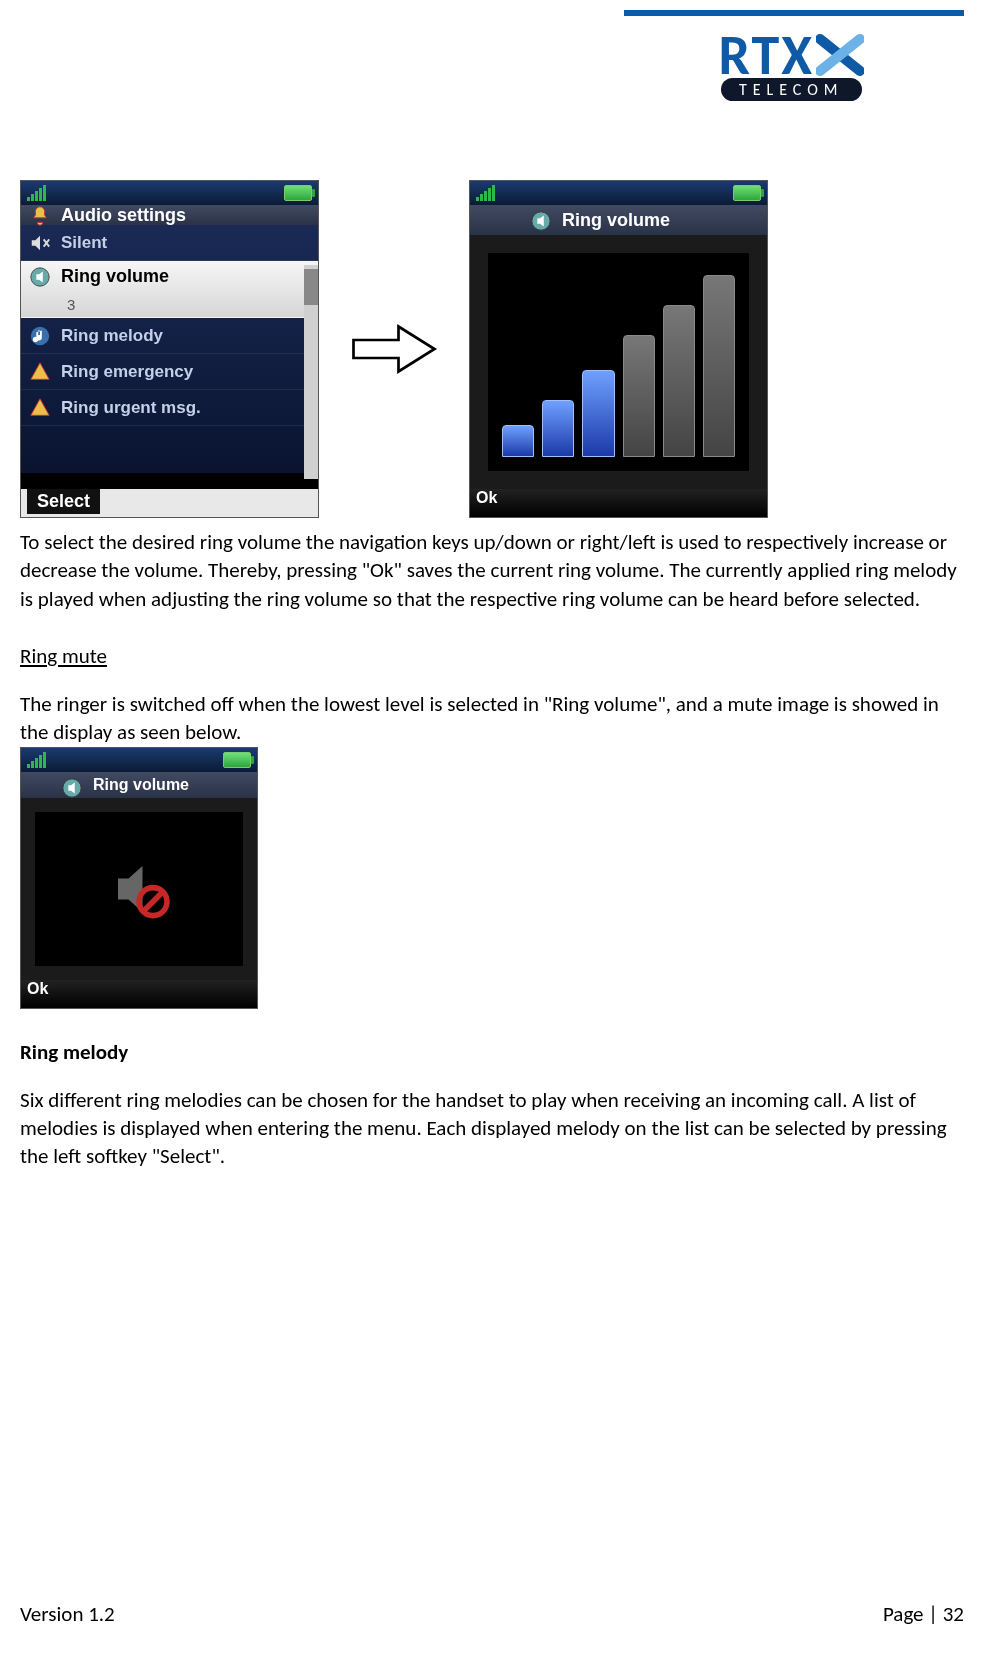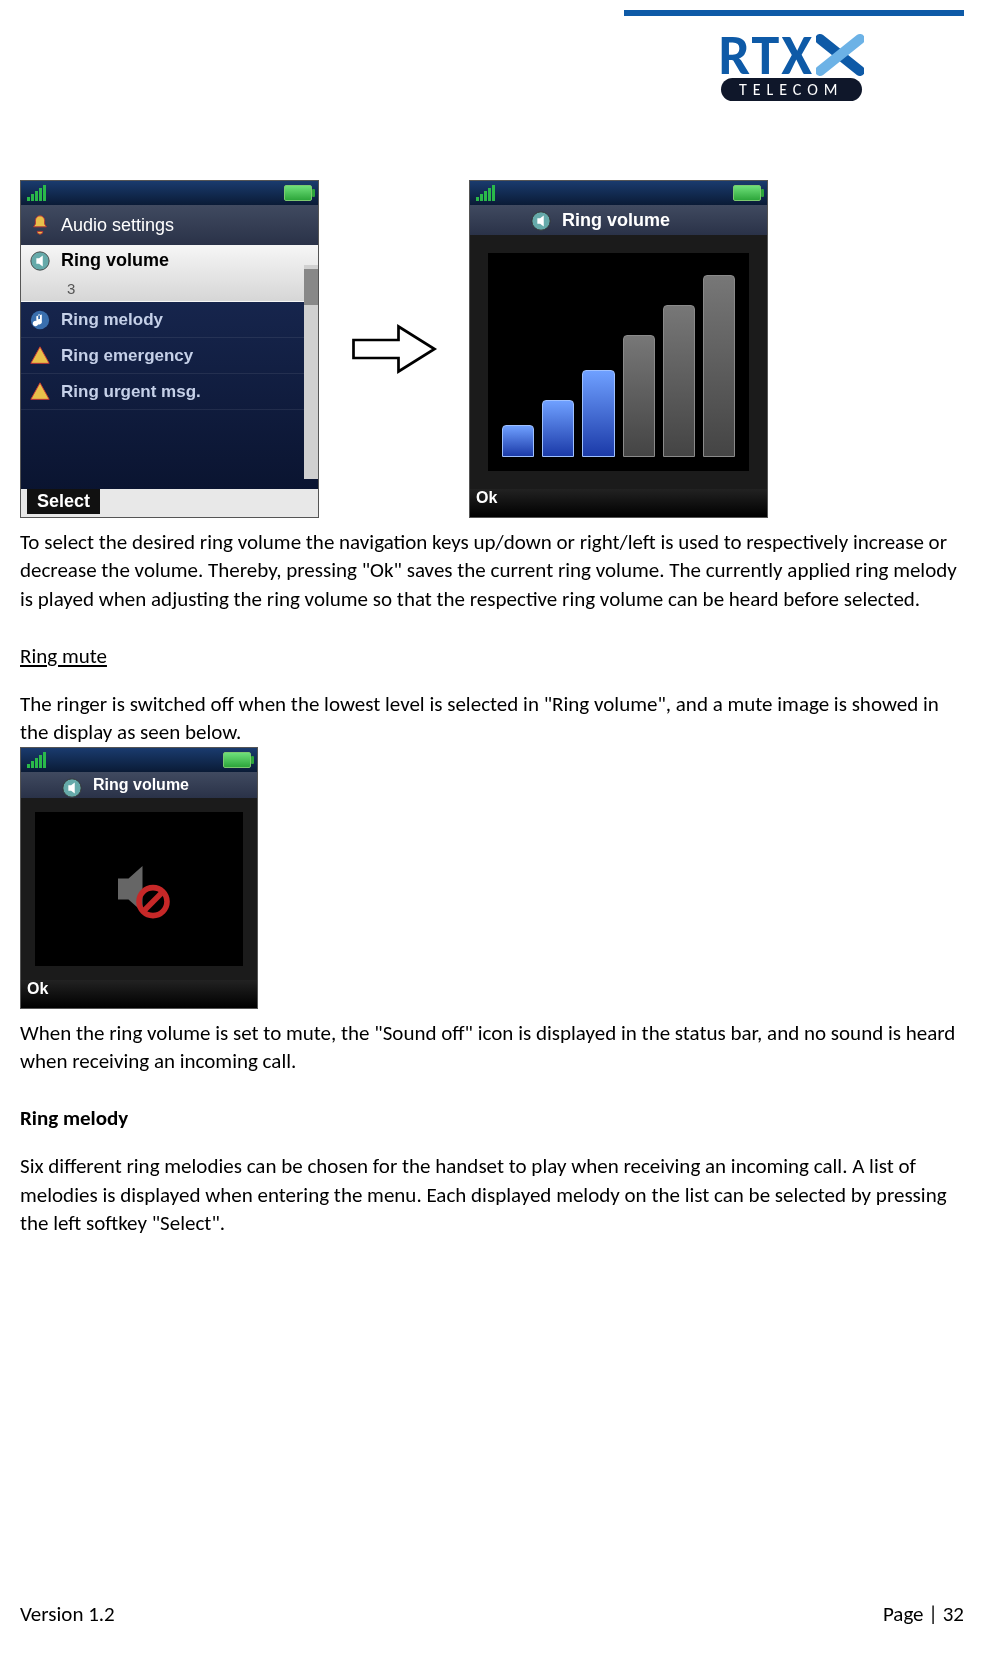--- a/index.html
+++ b/index.html
@@ -145,27 +145,26 @@
     font-size: 16px;
     font-weight: bold;
   }
   .softbar.inverted {
     background: #e8e8e8;
     color: #000;
   }
 
   
   .menu-title {
-    height: 40px;
+    height: 20px;
     background: linear-gradient(#404a60, #2a3248);
     display: flex;
-    align-items: center;
     color: #fff;
     font-size: 18px;
-    font-weight: normal;
+    font-weight: bold;
     gap: 10px;
     padding-left: 8px;
   }
   .menu-list {
     background: linear-gradient(#1a2a55, #0a1430);
     height: calc(100% - 36px);
   }
   .menu-item {
     height: 35px;
     display: flex;
@@ -346,20 +345,29 @@
         <div class="phone-body listwrap">
           <div class="menu-title">
             <span class="mi-icon">
               <svg viewBox="0 0 24 24">
                   <path d="M12 2a5 5 0 0 0-5 5v4l-2 3h14l-2-3V7a5 5 0 0 0-5-5zm0 20a3 3 0 0 0 3-3H9a3 3 0 0 0 3 3z" fill="#e8c04a" stroke="#b33" stroke-width="1"></path>
                 </svg>
             </span>
             <span>Audio settings</span>
           </div>
           <div class="menu-list">
+            <div class="menu-item">
+              <span class="mi-icon">
+                <svg viewBox="0 0 24 24">
+                    <path d="M3 9v6h4l5 5V4L7 9H3z" fill="#ddd"></path>
+                    <path d="M16 8l6 8M22 8l-6 8" stroke="#ddd" stroke-width="2"></path>
+                  </svg>
+              </span>
+              <span>Silent</span>
+            </div>
             <div class="menu-item selected">
               <div class="row1">
                 <span class="mi-icon">
                   <svg viewBox="0 0 24 24">
                       <circle cx="12" cy="12" r="10" fill="#6aa" stroke="#444"></circle>
                       <path d="M8 9v6h3l4 3V6l-4 3H8z" fill="#fff"></path>
                     </svg>
                 </span>
                 <span>Ring volume</span>
               </div>
@@ -475,21 +483,20 @@
             <circle cx="70" cy="68" r="20" fill="none" stroke="#c62828" stroke-width="8"></circle>
             <line x1="56" y1="82" x2="84" y2="54" stroke="#c62828" stroke-width="8"></line>
           </svg>
         </div>
       </div>
       <div class="softbar">
         <span>Ok</span>
       </div>
     </div>
 
-    <p class="para">When the ring volume is set to mute, the "Sound off" icon is displayed in the status bar, and no sound is heard when receiving an incoming call.</p>
 
     <p class="heading-b">Ring melody</p>
     <p class="para" style="margin-top:0">Six different ring melodies can be chosen for the handset to play when receiving an incoming call. A list of melodies is displayed when entering the menu. Each displayed melody on the list can be selected by pressing the left softkey "Select".</p>
 
   </div>
 
   <div class="footer">
     <span>Version 1.2</span>
     <span>Page | 32</span>
   </div>

